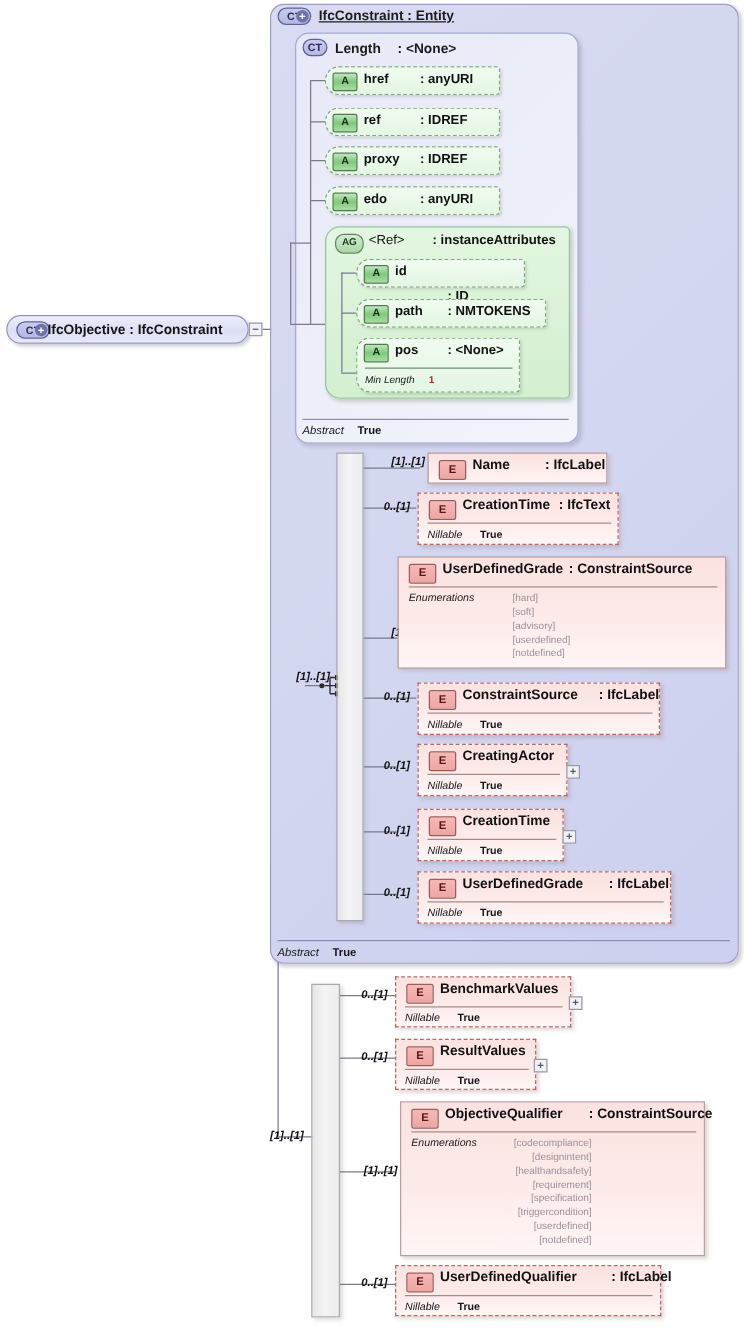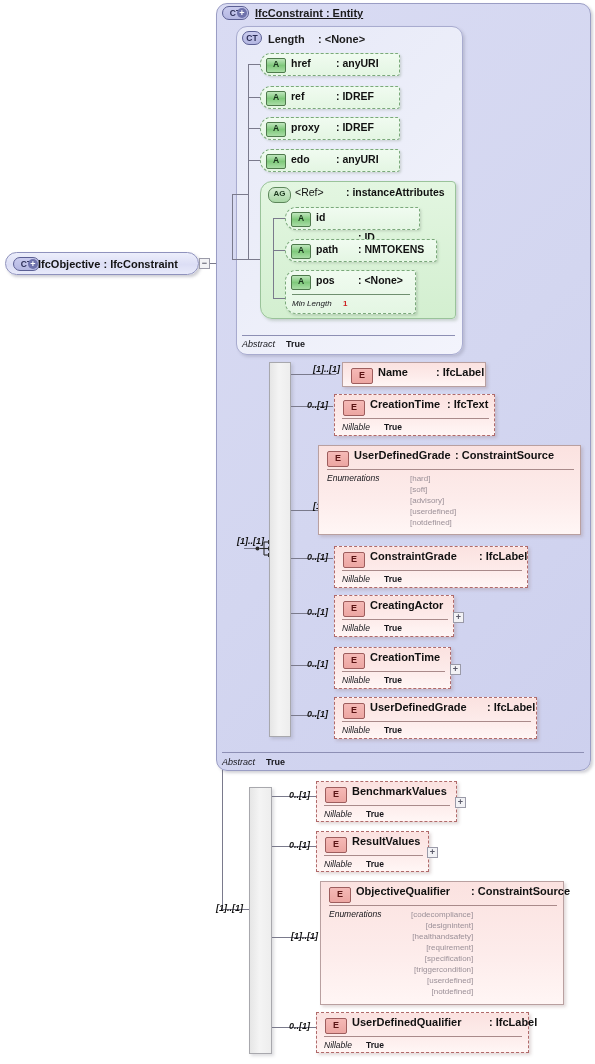--- a/index.html
+++ b/index.html
@@ -300,21 +300,21 @@
     <div class="enumlist" style="left:91px;top:27px;">[hard]
 [soft]
 [advisory]
 [userdefined]
 [notdefined]</div>
   </div>
 
   <div class="card" style="left:307px;top:552px;">0..[1]</div>
   <div class="el dash" style="left:334px;top:546px;width:194px;height:42px;">
     <div class="eic">E</div>
-    <div class="enm">ConstraintGrade</div>
+    <div class="enm">ConstraintSource</div>
     <div class="ety" style="left:144px;">: IfcLabel</div>
     <div class="erule" style="left:7px;top:23px;width:180px;"></div>
     <div class="flbl" style="left:7px;top:27px;">Nillable</div>
     <div class="fval" style="left:49px;top:27px;">True</div>
   </div>
 
   <div class="card" style="left:307px;top:607px;">0..[1]</div>
   <div class="el dash" style="left:334px;top:595px;width:120px;height:42px;">
     <div class="eic">E</div>
     <div class="enm">CreatingActor</div>

